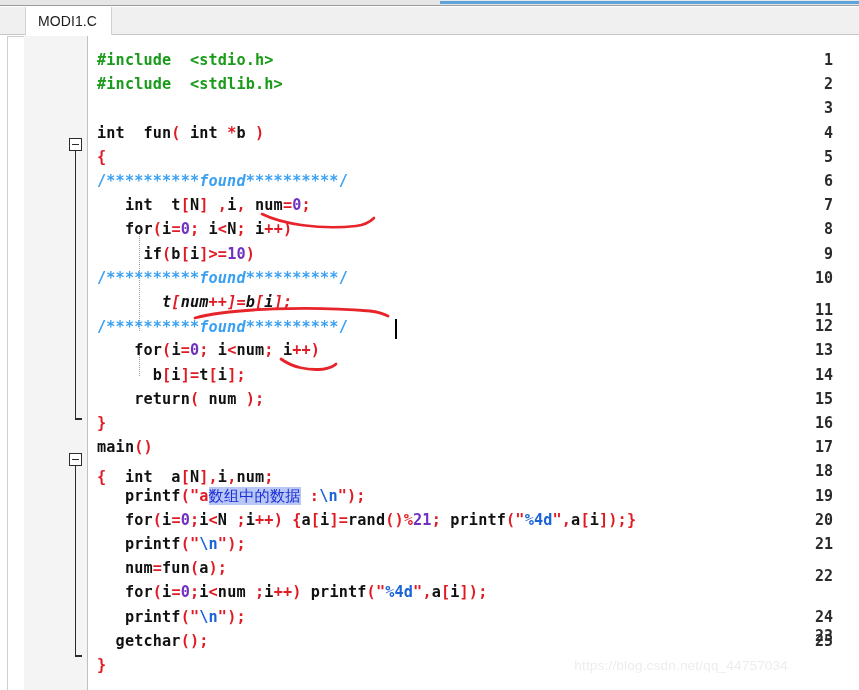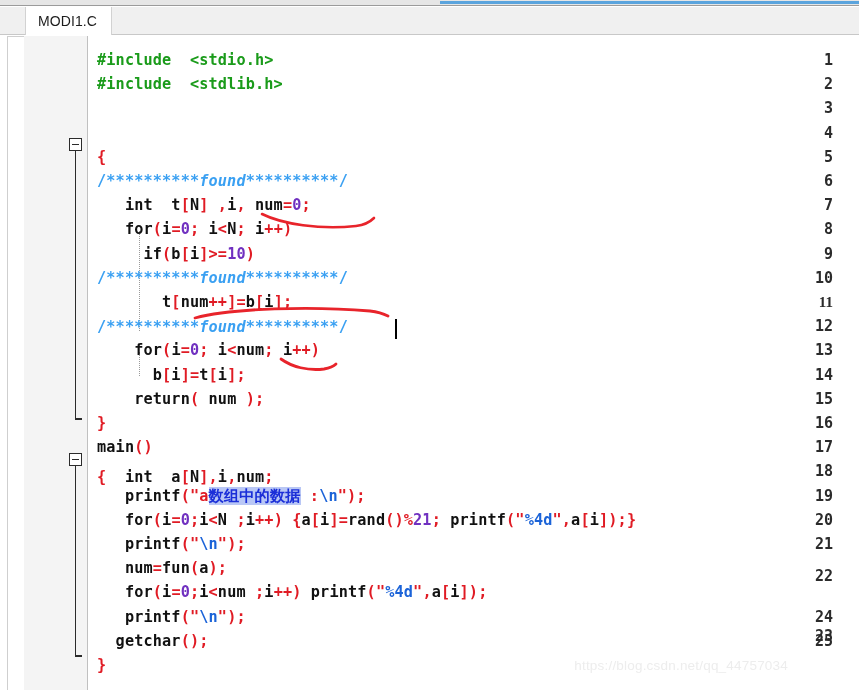--- a/index.html
+++ b/index.html
@@ -179,21 +179,21 @@
   .t-str   { color: #e01b24; }          
   .t-fmt   { color: #1b63d8; }          
   .t-cmt   { color: #3aa0f2; }          
   .t-cmt i { font-style: italic; }
 
   
   .ime {
     background: #b9c7f5;
     color: #1b2fd8;
     font-family: "DejaVu Sans", sans-serif;
-    font-weight: bold;
+    font-weight: normal;
   }
 
   
   .fold-box {
     position: absolute;
     width: 13px;
     height: 13px;
     border: 1.4px solid #2b2b2b;
     background: #ffffff;
     box-sizing: border-box;
@@ -291,39 +291,42 @@
 
       <div class="indent-guide" style="left:51px; top:195px; height:100px;"></div>
       <div class="indent-guide" style="left:51px; top:316px; height:24px;"></div>
 
       <div class="row" style="top:12px;">
         <span class="code"><span class="t-pre">#include  &lt;stdio.h&gt;</span></span>
       </div>
       <div class="row" style="top:36.2px;">
         <span class="code"><span class="t-pre">#include  &lt;stdlib.h&gt;</span></span>
       </div>
+      <div class="row" style="top:84.6px;">
+        <span class="code"><span class="t-kw">int  fun</span><span class="t-punc">(</span><span class="t-kw"> int </span><span class="t-punc">*</span><span class="t-id">b </span><span class="t-punc">)</span></span>
+      </div>
       <div class="row" style="top:108.8px;">
         <span class="code"><span class="t-punc">{</span></span>
       </div>
       <div class="row" style="top:133px;">
         <span class="code t-cmt">/**********<i>found</i>**********/</span>
       </div>
       <div class="row" style="top:157.2px;">
         <span class="code">   <span class="t-kw">int  t</span><span class="t-punc">[</span><span class="t-id">N</span><span class="t-punc">] ,</span><span class="t-id">i</span><span class="t-punc">, </span><span class="t-id">num</span><span class="t-punc">=</span><span class="t-num">0</span><span class="t-punc">;</span></span>
       </div>
       <div class="row" style="top:181.4px;">
         <span class="code">   <span class="t-kw">for</span><span class="t-punc">(</span><span class="t-id">i</span><span class="t-punc">=</span><span class="t-num">0</span><span class="t-punc">; </span><span class="t-id">i</span><span class="t-punc">&lt;</span><span class="t-id">N</span><span class="t-punc">; </span><span class="t-id">i</span><span class="t-punc">++)</span></span>
       </div>
       <div class="row" style="top:205.6px;">
         <span class="code">     <span class="t-kw">if</span><span class="t-punc">(</span><span class="t-id">b</span><span class="t-punc">[</span><span class="t-id">i</span><span class="t-punc">]&gt;=</span><span class="t-num">10</span><span class="t-punc">)</span></span>
       </div>
       <div class="row" style="top:229.8px;">
         <span class="code t-cmt">/**********<i>found</i>**********/</span>
       </div>
-      <div class="row" style="top:254px;">
+      <div class="row" style="top:254px;font-style:italic;">
         <span class="code">       <span class="t-id">t</span><span class="t-punc">[</span><span class="t-id">num</span><span class="t-punc">++]=</span><span class="t-id">b</span><span class="t-punc">[</span><span class="t-id">i</span><span class="t-punc">];</span></span>
       </div>
       <div class="row" style="top:280.4px;">
         <span class="code t-cmt" style="line-height:22px;">/**********<i>found</i>**********/</span>
         <span class="caret" style="left:307px; top:3px; height:20px;"></span>
       </div>
       <div class="row" style="top:302.4px;">
         <span class="code">    <span class="t-kw">for</span><span class="t-punc">(</span><span class="t-id">i</span><span class="t-punc">=</span><span class="t-num">0</span><span class="t-punc">; </span><span class="t-id">i</span><span class="t-punc">&lt;</span><span class="t-id">num</span><span class="t-punc">; </span><span class="t-id">i</span><span class="t-punc">++)</span></span>
       </div>
       <div class="row" style="top:326.6px;">
@@ -390,21 +393,21 @@
       <div class="lineno" style="top:12px;">1</div>
       <div class="lineno" style="top:36.2px;">2</div>
       <div class="lineno" style="top:60.4px;">3</div>
       <div class="lineno" style="top:84.6px;">4</div>
       <div class="lineno" style="top:108.8px;">5</div>
       <div class="lineno" style="top:133px;">6</div>
       <div class="lineno" style="top:157.2px;">7</div>
       <div class="lineno" style="top:181.4px;">8</div>
       <div class="lineno" style="top:205.6px;">9</div>
       <div class="lineno" style="top:229.8px;">10</div>
-      <div class="lineno" style="top:254px;font-family:Liberation Serif, serif;">11</div>
+      <div class="lineno" style="top:262px;">11</div>
       <div class="lineno" style="top:278.2px;">12</div>
       <div class="lineno" style="top:302.4px;">13</div>
       <div class="lineno" style="top:326.6px;">14</div>
       <div class="lineno" style="top:350.8px;">15</div>
       <div class="lineno" style="top:375px;">16</div>
       <div class="lineno" style="top:399.2px;">17</div>
       <div class="lineno" style="top:423.4px;">18</div>
       <div class="lineno" style="top:447.6px;">19</div>
       <div class="lineno" style="top:471.8px;">20</div>
       <div class="lineno" style="top:496px;">21</div>

